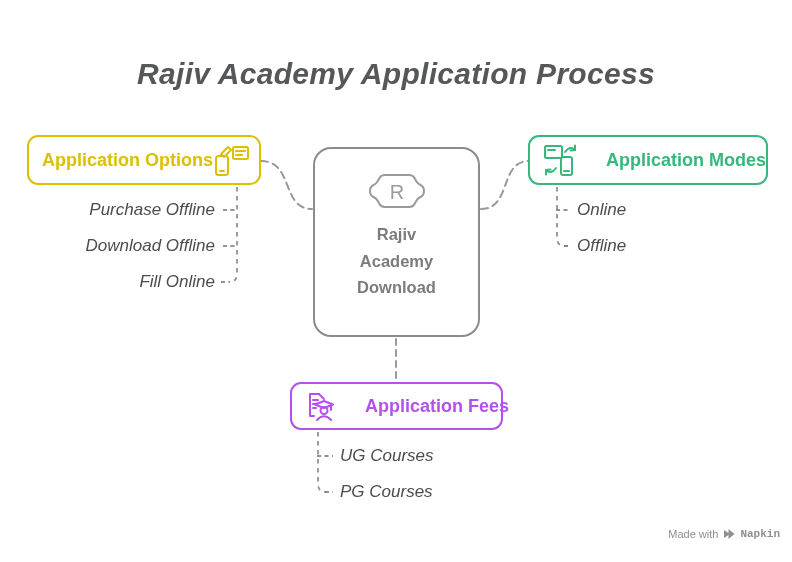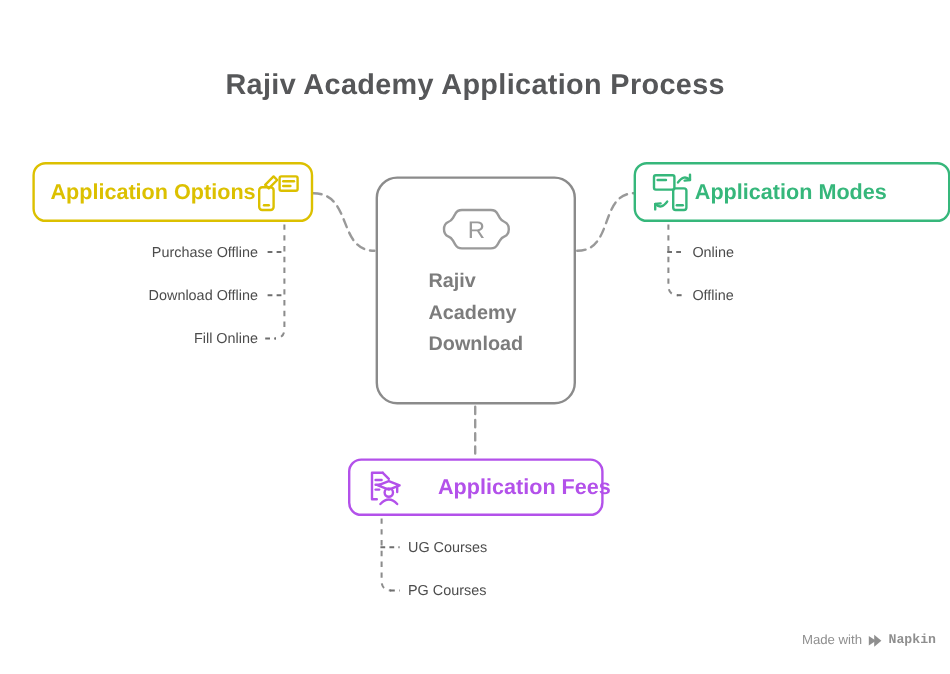--- a/index.html
+++ b/index.html
@@ -7,63 +7,64 @@
   body {
     font-family: "Liberation Sans", "DejaVu Sans", sans-serif;
     width: 792px; height: 562px;
   }
   #canvas {
     position: relative; width: 792px; height: 562px;
     background: #ffffff; overflow: hidden;
   }
   .title {
     position: absolute; top: 57px; left: 0; width: 100%;
-    text-align: center; font-size: 24px; font-weight: 700;
-    color: var(--title-color); letter-spacing: 0.3px;
+    text-align: center; font-size: 30px; font-weight: 700;
+    color: var(--title-color); letter-spacing: 0.3px; font-style: italic;
   }
   svg.connectors {
     position: absolute; left: 0; top: 0; width: 792px; height: 562px;
     pointer-events: none;
   }
   .branch-box {
     position: absolute; display: flex; align-items: center;
     border-radius: 11px; background: #ffffff; padding: 0 13px;
   }
   .box-options {
     left: 27px; top: 135px; width: 234px; height: 50px;
     border: 2.5px solid var(--accent-options);
     color: var(--accent-options);
     justify-content: space-between;
   }
   .box-modes {
-    left: 528px; top: 135px; width: 264px; height: 50px;
+    left: 528px; top: 135px; width: 240px; height: 50px;
     border: 2.5px solid var(--accent-modes);
-    color: var(--accent-modes); gap: 0;
+    color: var(--accent-modes); gap: 27px;
   }
   .box-fees {
     left: 290px; top: 382px; width: 213px; height: 48px;
     border: 2.5px solid var(--accent-fees);
     color: var(--accent-fees); gap: 26px;
   }
   .branch-label { font-size: 18px; font-weight: 700; white-space: nowrap; }
   .branch-icon { flex: 0 0 auto; display: flex; }
   .center-box {
     position: absolute; left: 313px; top: 147px; width: 167px; height: 190px;
     border: 2px solid var(--center-border); border-radius: 18px;
     background: #ffffff; display: flex; flex-direction: column;
     align-items: center; padding-top: 19px;
   }
   .center-text {
-    margin-top: 7px; font-size: 16.5px;
+    margin-top: 7px; text-align: center; font-size: 16.5px;
     font-weight: 600; color: var(--center-text); line-height: 26.5px;
   }
   .item {
-    position: absolute; font-size: 12px; font-weight: 500;
+    position: absolute; font-size: 17px; font-weight: 500;
     color: var(--item-color); white-space: nowrap; height: 20px;
     line-height: 20px;
+    font-style: italic;
   }
   .item.right-align { text-align: right; }
   .watermark {
     position: absolute; top: 528px; right: 12px;
     display: flex; align-items: center; gap: 5px;
     font-size: 11px; font-weight: 500; color: var(--watermark-color);
   }
   .wm-brand { font-weight: 600; font-family: Liberation Mono, monospace; }
 </style>
 </head>

